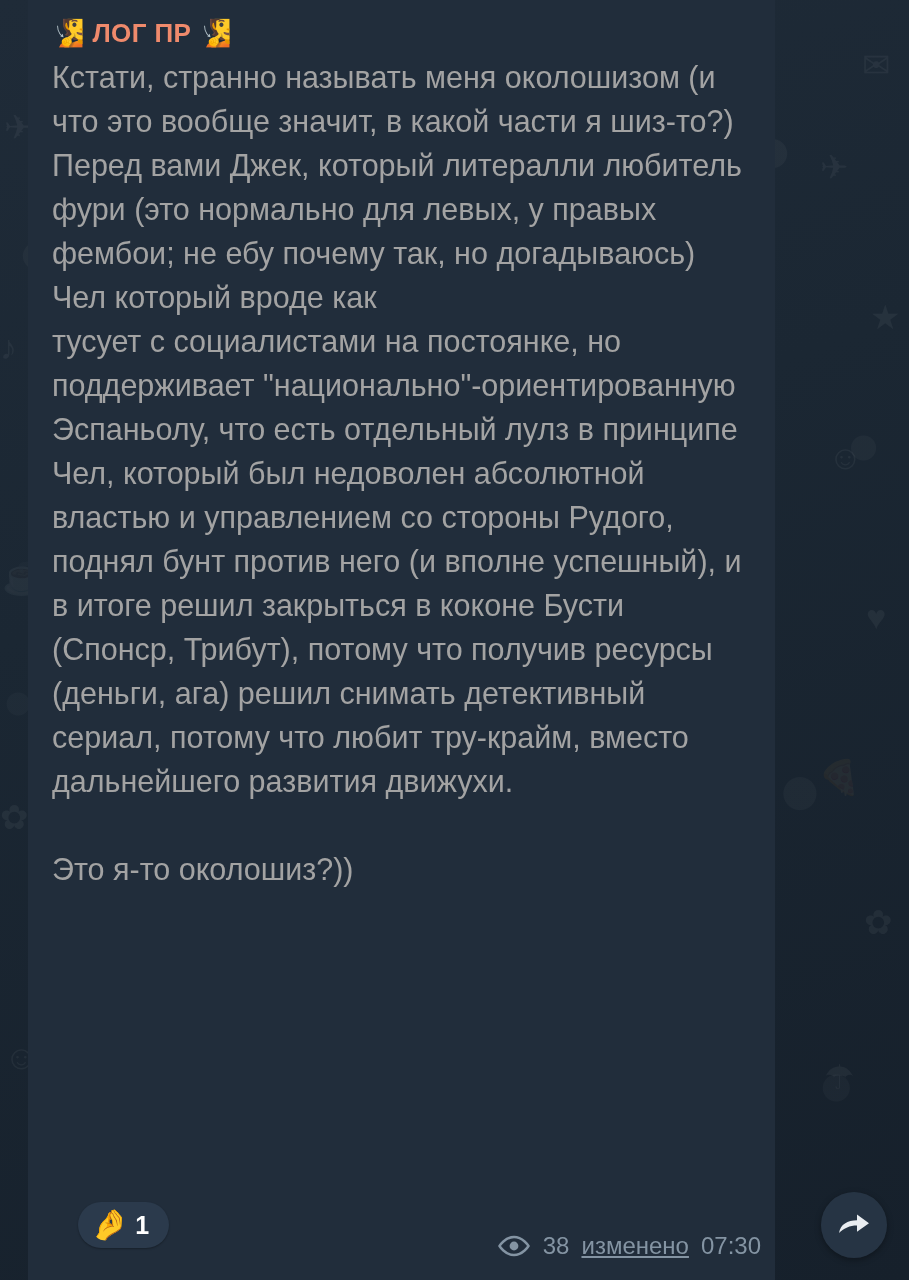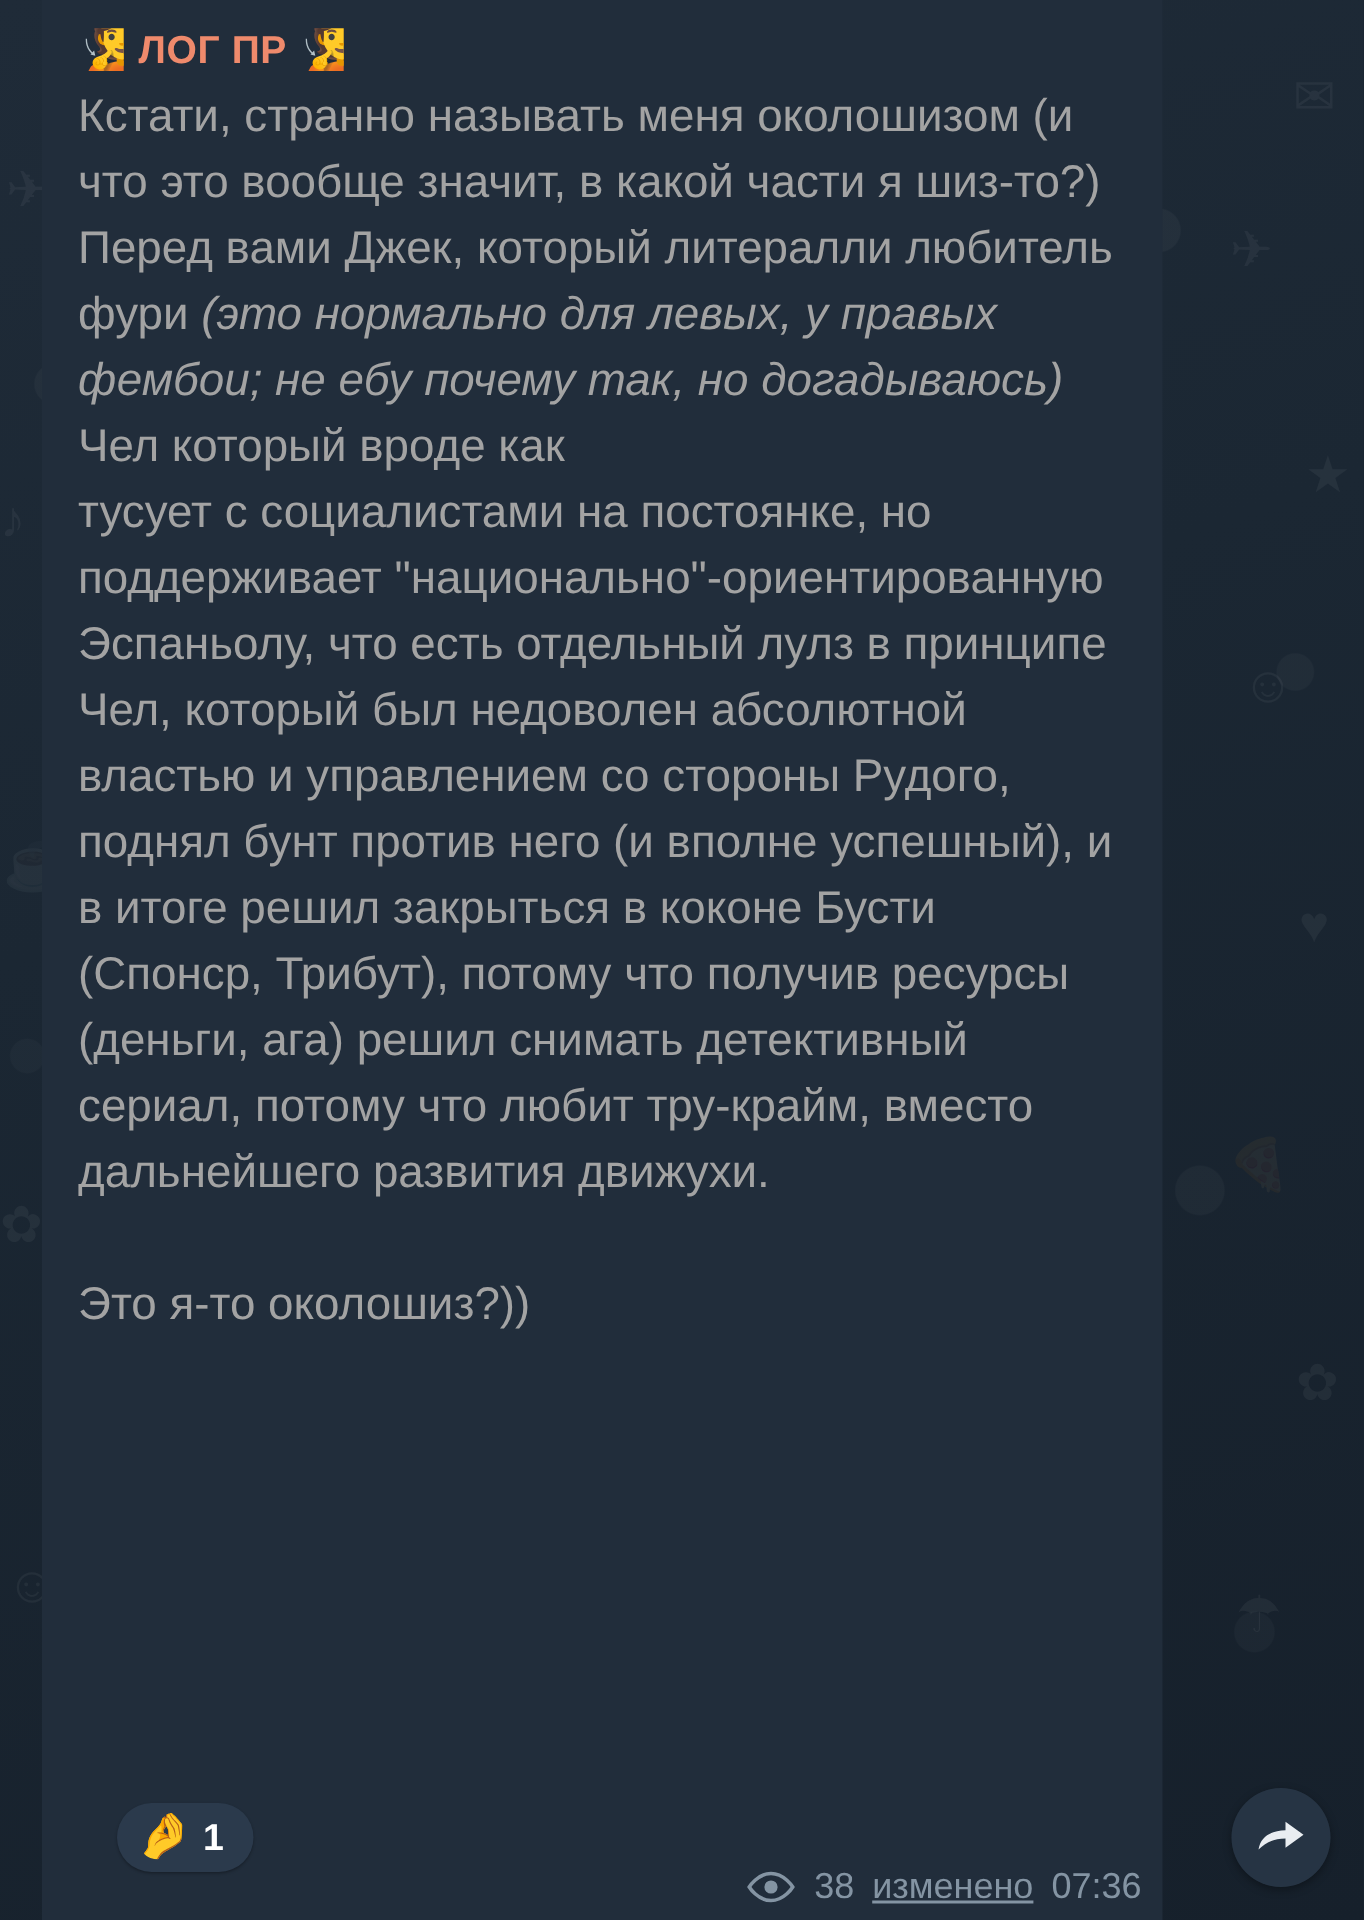--- a/index.html
+++ b/index.html
@@ -69,21 +69,20 @@
 
   #message-text {
     color: #a3a3a3;
     font-size: 30.5px;
     line-height: 44px;
     white-space: pre-wrap;
     margin: 0 0 0 2px;
     font-weight: 400;
   }
   #message-text .ital {
-    font-style: italic;
   }
 
   #reactions-row {
     position: absolute;
     left: 50px;
     bottom: 32px;
     display: flex;
     align-items: center;
   }
   #reaction-chip {
@@ -101,21 +100,21 @@
   }
   #reaction-chip .count {
     color: #ffffff;
     font-size: 25px;
     font-weight: bold;
   }
 
   #meta-row {
     position: absolute;
     right: 14px;
-    bottom: 8px;
+    bottom: 20px;
     display: flex;
     align-items: center;
     gap: 12px;
     color: #7d8b99;
     font-size: 24px;
   }
   #meta-row .eye {
     display: inline-flex;
     align-items: center;
   }
@@ -182,21 +181,21 @@
 
     <div id="meta-row">
       <span class="eye">
         <svg width="34" height="22" viewBox="0 0 34 22" fill="none" aria-hidden="true">
           <path d="M17 2C8 2 2.5 11 2.5 11S8 20 17 20s14.5-9 14.5-9S26 2 17 2z" stroke="#8494a3" stroke-width="2.4" fill="none"></path>
           <circle cx="17" cy="11" r="4.4" fill="#8494a3"></circle>
         </svg>
       </span>
       <span id="views-count">38</span>
       <span id="edited-label">изменено</span>
-      <span id="msg-time">07:36</span>
+      <span id="msg-time">07:30</span>
     </div>
 
   </div>
 </div>
 
 <button id="forward-button">
   <span>
     <svg width="36" height="30" viewBox="0 0 36 30" aria-hidden="true">
       <path d="M3 23c1.5-9 8.5-12.5 18-12.8V4.5L33 13.2 21 21.8v-6.2c-7.4 0-12.8 2.6-18 7.4z" fill="#e9edf1"></path>
     </svg>

